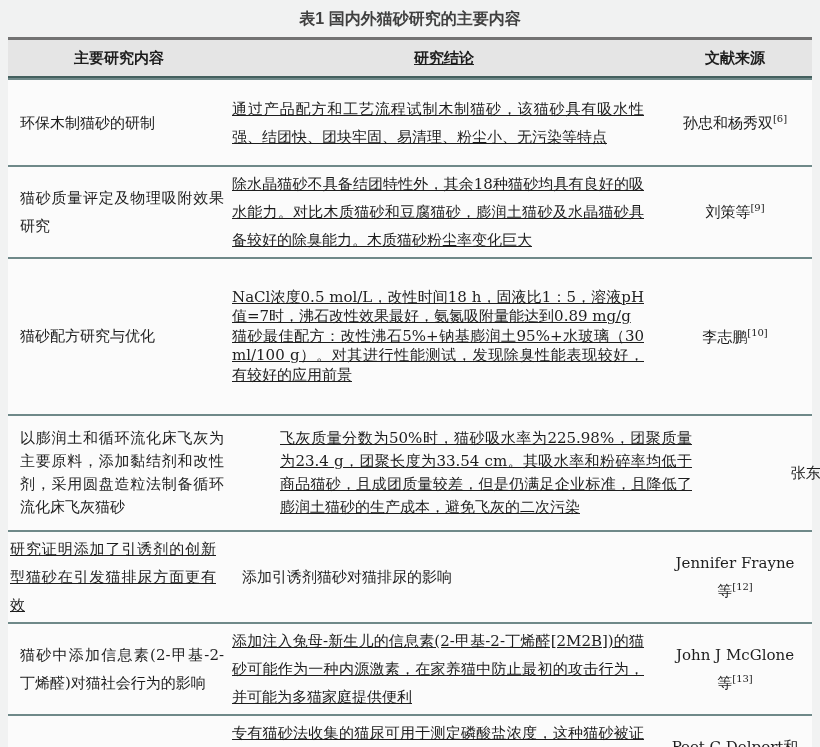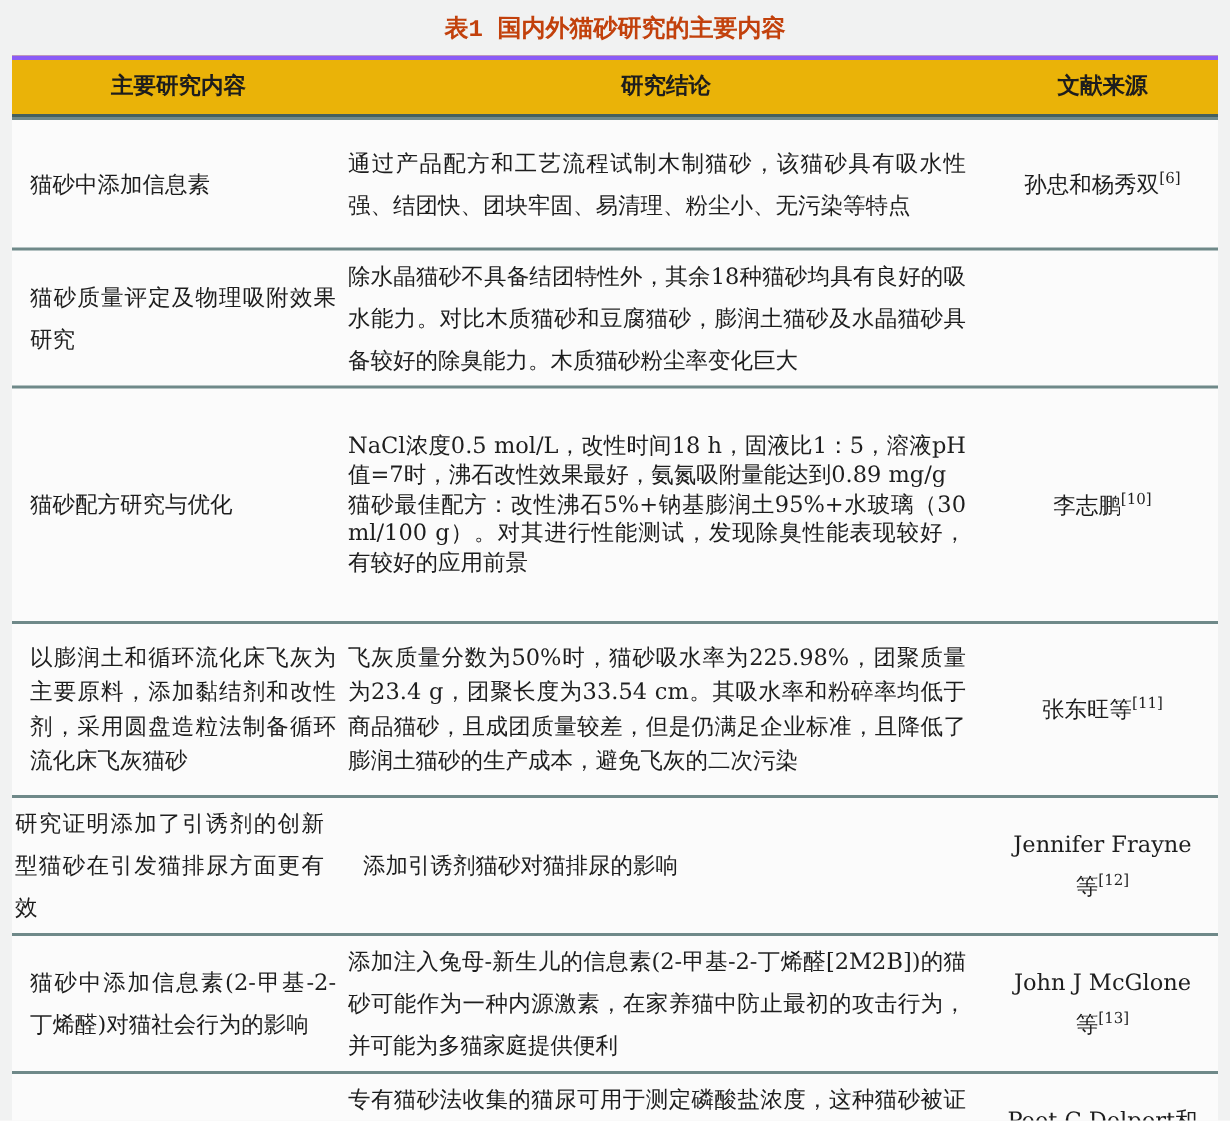--- a/index.html
+++ b/index.html
@@ -8,38 +8,38 @@
     width: 820px; height: 747px;
     background: #f1f2f2;
     font-family: "DejaVu Serif", "Liberation Serif", serif;
     color: #1d1d1d;
     overflow: hidden;
   }
   .page { width: 820px; height: 747px; padding-top: 6px; }
 
   .table-title {
     text-align: center;
-    font-family: Liberation Mono, monospace;
+    font-family: Liberation Sans, sans-serif;
     font-weight: bold;
     font-size: 16px;
-    color: #c2410c;
+    color: #404040;
     padding: 3px 0 7px 0;
   }
 
   .littable { margin: 0 8px; background: #fbfbfb; }
 
   .row {
     display: grid;
     grid-template-columns: 222px 428px 154px;
   }
   .row + .row { border-top: 2px solid #6f8989; }
 
   .thead {
-    background: #eab308;
-    border-top: 3px solid #8b5cf6;
+    background: #e5e5e5;
+    border-top: 3px solid #737373;
     border-bottom: 2px solid #44605e;
     min-height: 27px;
   }
   .thead .cell {
     font-family: "Liberation Sans", "DejaVu Sans", sans-serif;
     font-weight: bold;
     font-size: 15px;
     justify-content: center;
     text-align: center;
     padding: 4px 0;
@@ -48,37 +48,37 @@
   .cell {
     display: flex;
     align-items: center;
     font-size: 15px;
     line-height: 28px;
   }
   .cell-text { width: 100%; }
 
   .c1 { padding: 3px 6px 3px 12px; }
   .c1 .cell-text { text-align: justify; }
-  .c2 { padding: 3px 14px 3px 2px; }
+  .c2 { padding: 3px 14px 3px 2px; text-decoration: underline; }
   .c2 .cell-text { text-align: justify; white-space: pre-line; }
   .c3 { justify-content: center; text-align: center; padding: 0 4px; }
   .src-text { white-space: pre-line; }
 
   sup {
     font-size: 10px;
     line-height: 0;
     vertical-align: super;
   }
 
   
   .r1 { min-height: 87px; }
   .r2 { min-height: 88px; }
   .r3 { min-height: 157px; }
   .r3 .c1, .r3 .c2 { line-height: 19.5px; }
-  .r4 { min-height: 116px; }
+  .r4 { min-height: 116px; gap: 48px; }
   .r4 .c1, .r4 .c2 { line-height: 23px; }
   .r5 { min-height: 55px; }
   .r6 { min-height: 85px; }
   .r6 .c1, .r6 .c2 { line-height: 28px; }
   .r7 { min-height: 83px; }
 </style>
 </head>
 <body>
 
 <div class="page">
@@ -88,36 +88,39 @@
   <div class="littable">
 
     <div class="row thead">
       <div class="cell c1">主要研究内容</div>
       <div class="cell c2">研究结论</div>
       <div class="cell c3">文献来源</div>
     </div>
 
     <div class="row r1">
       <div class="cell c1">
-          <div class="cell-text">猫砂中添加信息素</div>
+          <div class="cell-text">环保木制猫砂的研制</div>
         </div>
       <div class="cell c2">
           <div class="cell-text">通过产品配方和工艺流程试制木制猫砂，该猫砂具有吸水性强、结团快、团块牢固、易清理、粉尘小、无污染等特点</div>
         </div>
       <div class="cell c3">
           <div class="cell-text"><span class="src-text">孙忠和杨秀双</span><sup>[6]</sup></div>
         </div>
     </div>
 
     <div class="row r2">
       <div class="cell c1">
           <div class="cell-text">猫砂质量评定及物理吸附效果研究</div>
         </div>
       <div class="cell c2">
           <div class="cell-text">除水晶猫砂不具备结团特性外，其余18种猫砂均具有良好的吸水能力。对比木质猫砂和豆腐猫砂，膨润土猫砂及水晶猫砂具备较好的除臭能力。木质猫砂粉尘率变化巨大</div>
+        </div>
+      <div class="cell c3">
+          <div class="cell-text"><span class="src-text">刘策等</span><sup>[9]</sup></div>
         </div>
     </div>
 
     <div class="row r3">
       <div class="cell c1">
           <div class="cell-text">猫砂配方研究与优化</div>
         </div>
       <div class="cell c2">
           <div class="cell-text">NaCl浓度0.5 mol/L，改性时间18 h，固液比1：5，溶液pH值=7时，沸石改性效果最好，氨氮吸附量能达到0.89 mg/g
 猫砂最佳配方：改性沸石5%+钠基膨润土95%+水玻璃（30 ml/100 g）。对其进行性能测试，发现除臭性能表现较好，有较好的应用前景</div>

